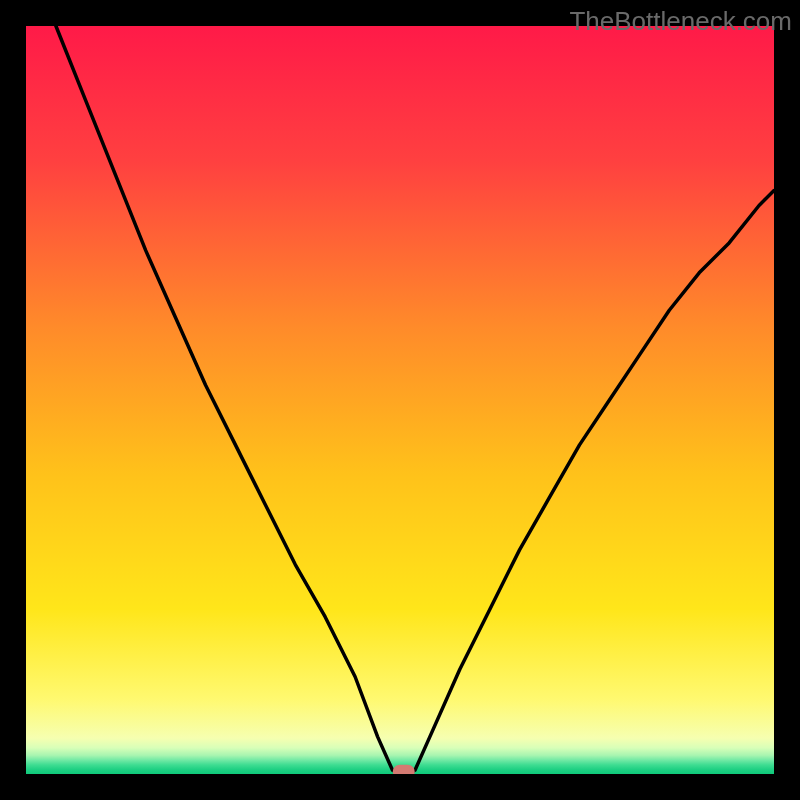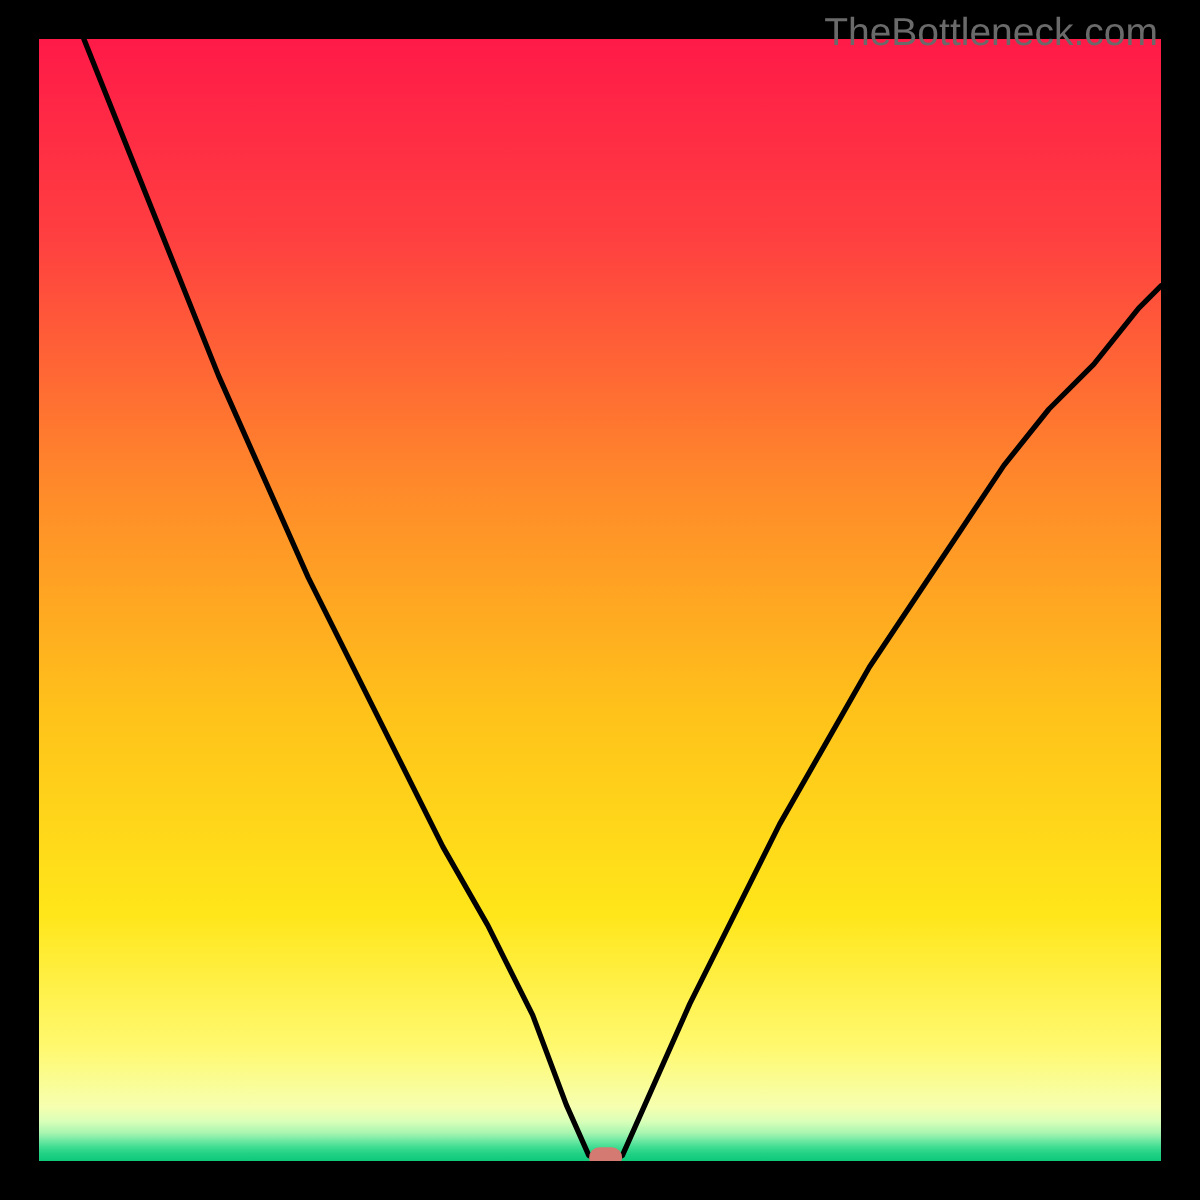--- a/index.html
+++ b/index.html
@@ -11,21 +11,21 @@
     position: relative;
     width: 800px;
     height: 800px;
   }
   svg {
     display: block;
   }
   .watermark {
     position: absolute;
     top: 6px;
-    right: 28px;
+    right: 8px;
     font-family: Arial, Helvetica, sans-serif;
     font-size: 26px;
     color: #6a6a6a;
     font-weight: 500;
     pointer-events: none;
   }
 </style>
 </head>
 <body>
 

